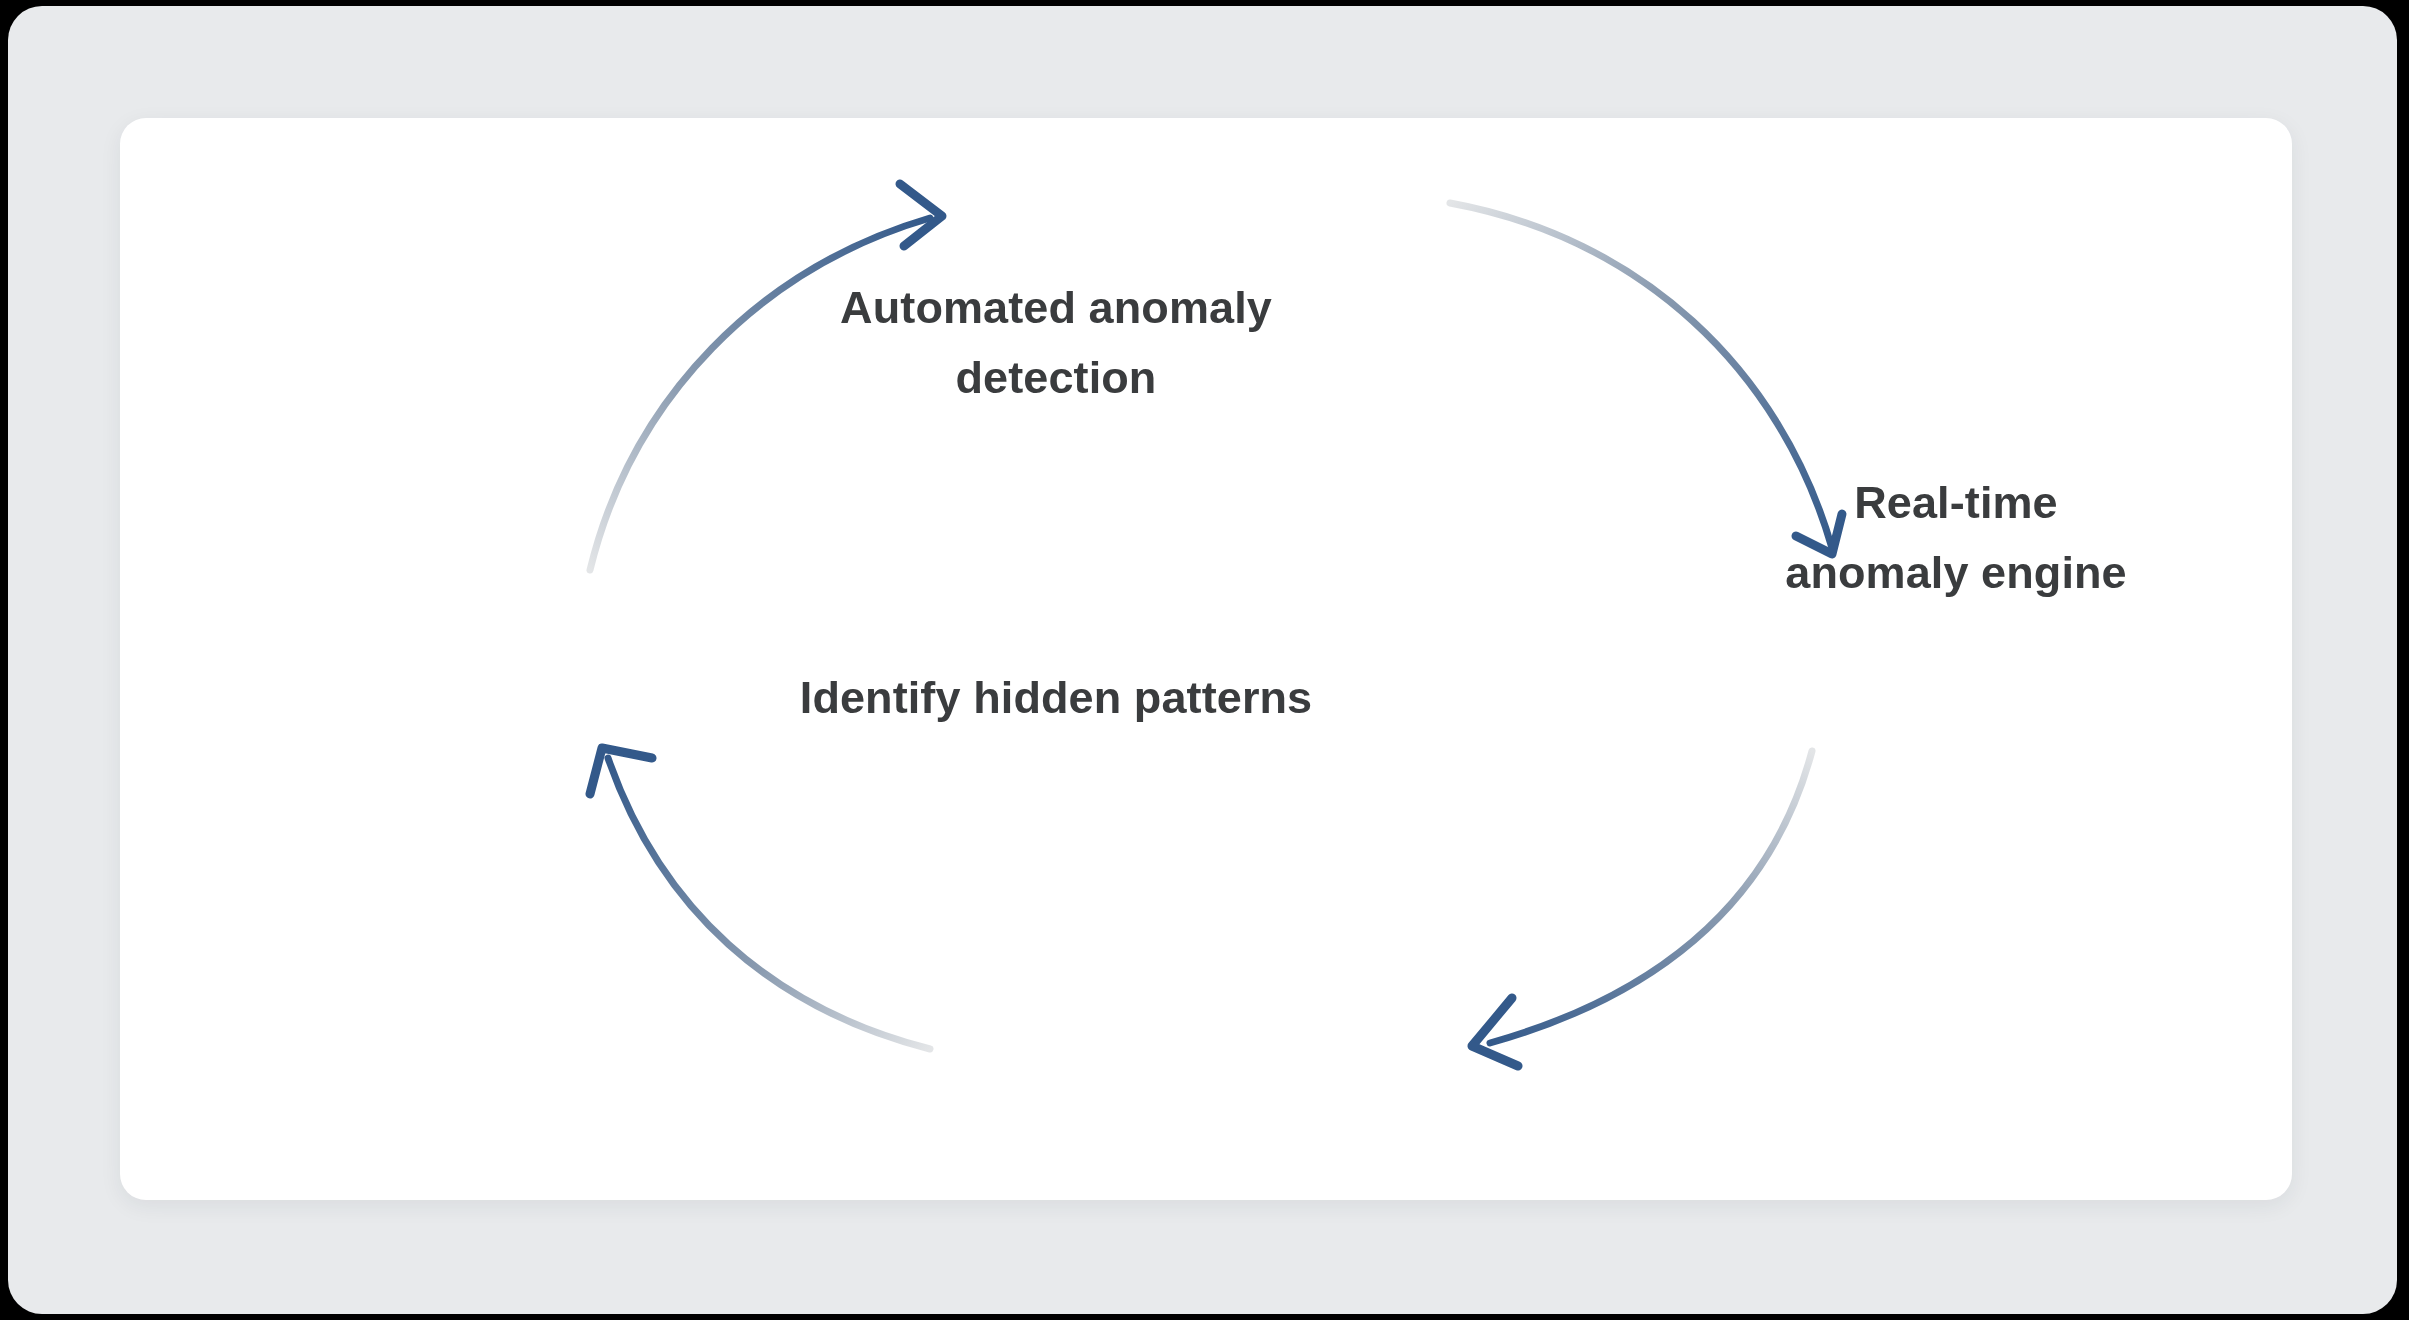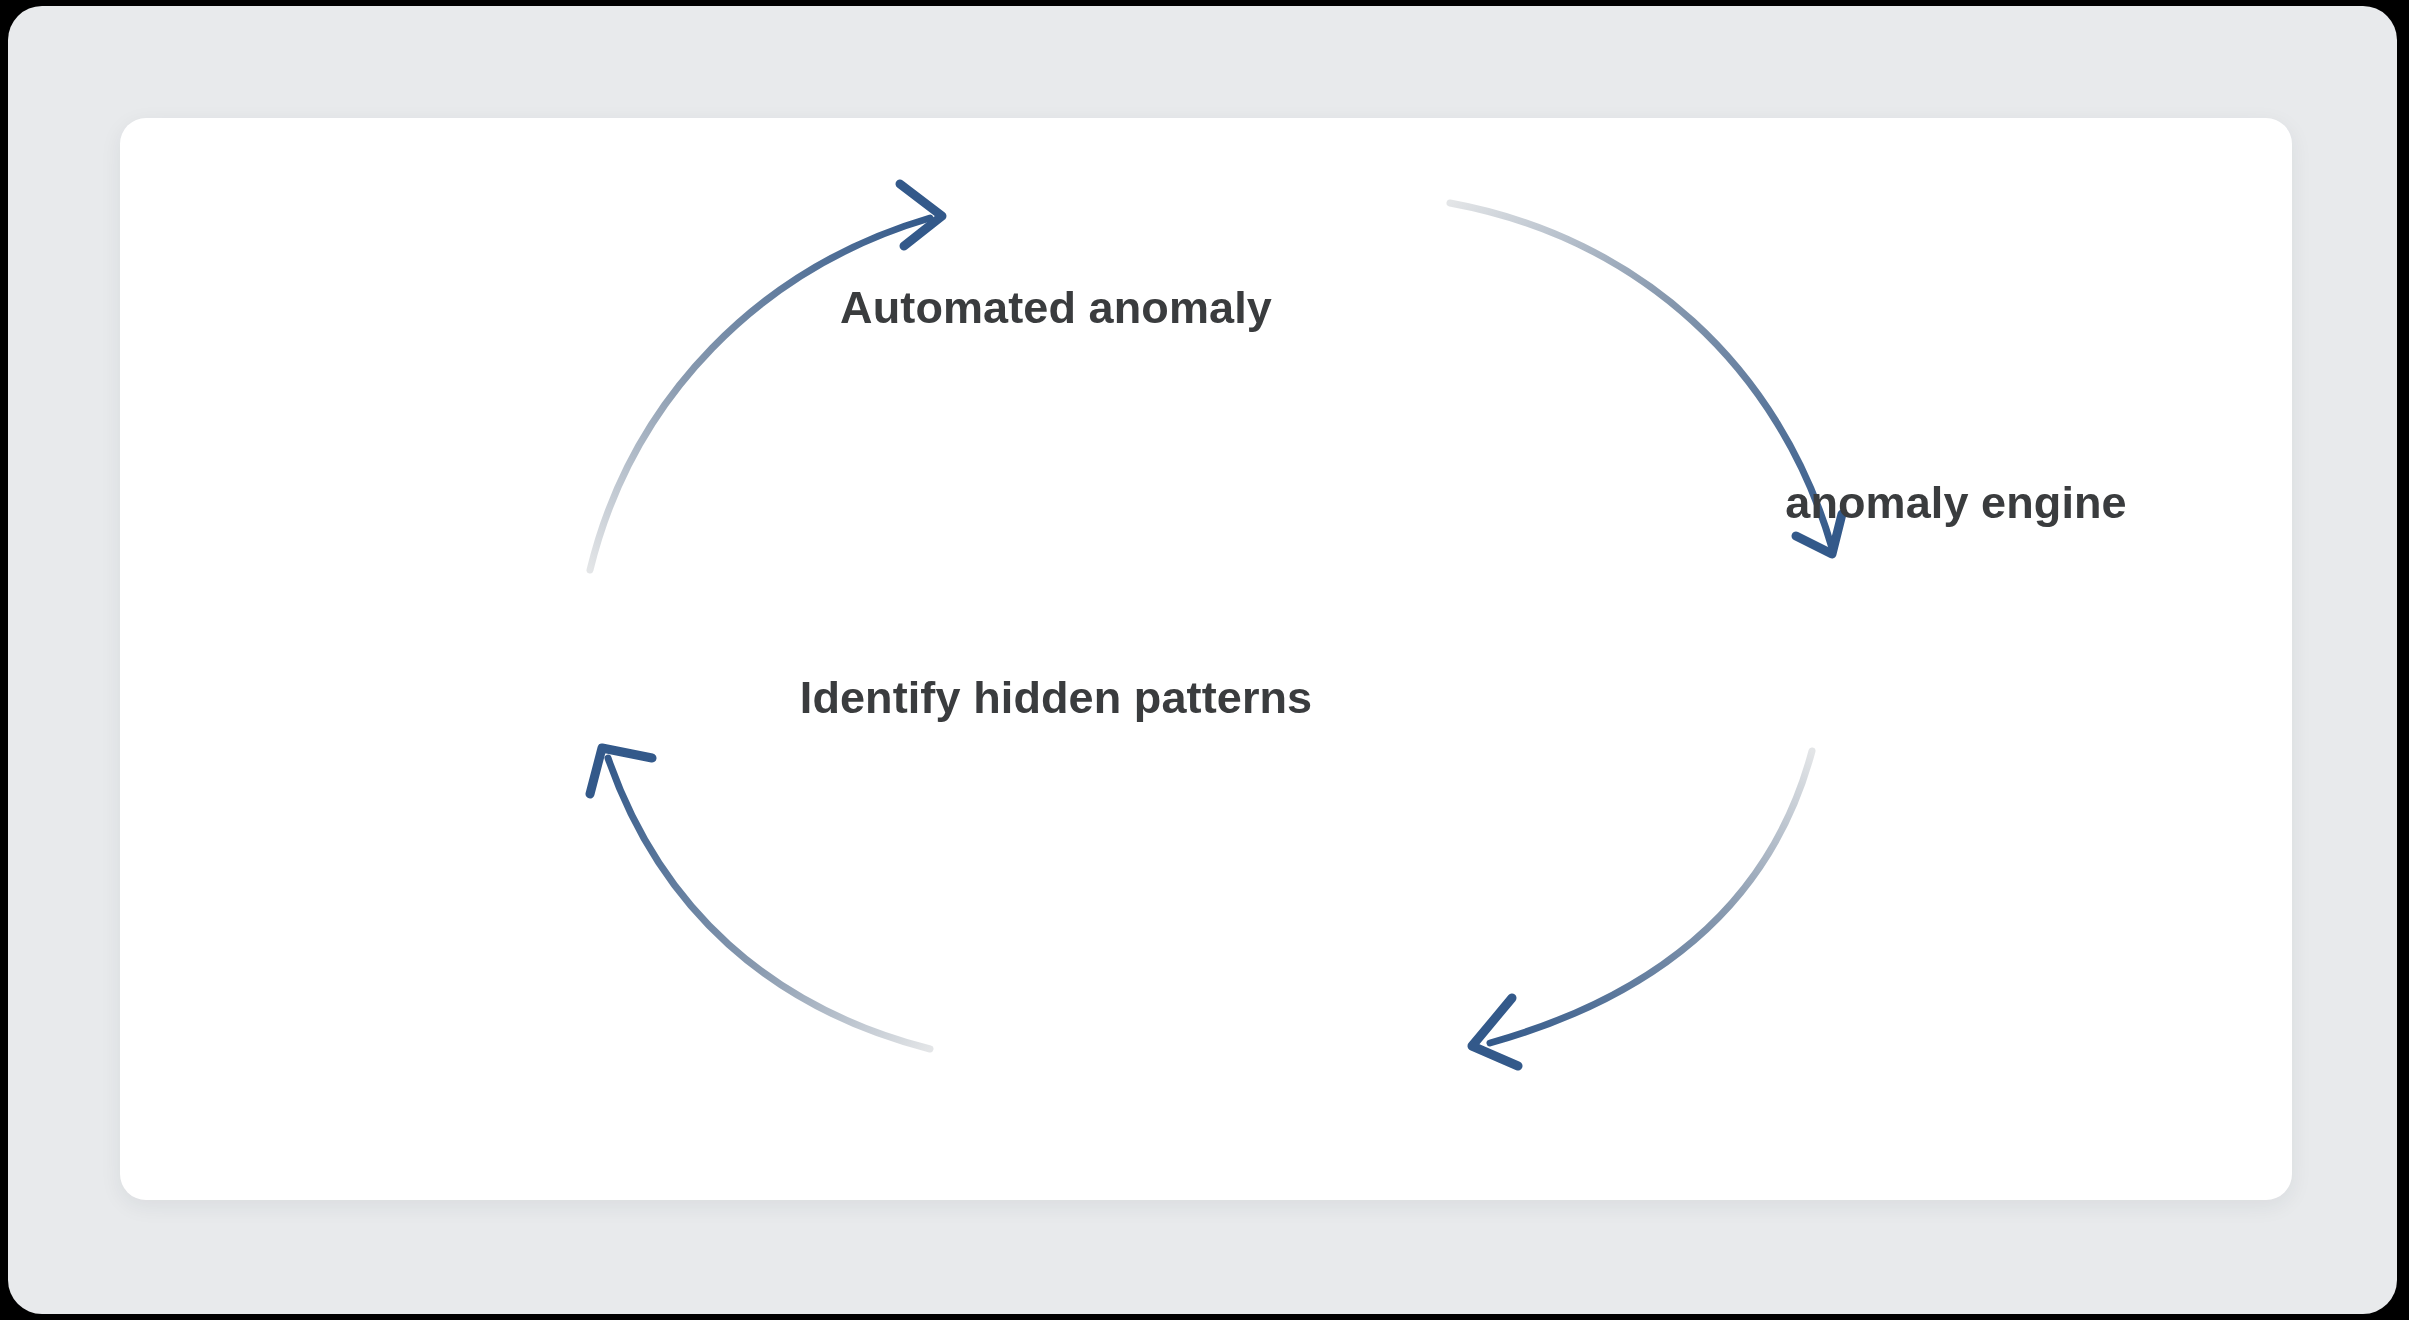--- a/index.html
+++ b/index.html
@@ -109,23 +109,25 @@
       </g>
 
       <g>
         <path d="M 470 452 C 512 280 640 150 810 100" fill="none" stroke="url(#gradTL)" stroke-width="7" stroke-linecap="round"></path>
         <path d="M 780 66 L 822 98 L 784 128" fill="none" stroke="#33598a" stroke-width="9" stroke-linecap="round" stroke-linejoin="round"></path>
       </g>
     </svg>
 
     <div class="node-label node-top">
       <span class="node-line">Automated anomaly</span>
+      <span class="node-line">detection</span>
     </div>
 
     <div class="node-label node-right">
+      <span class="node-line">Real-time</span>
       <span class="node-line">anomaly engine</span>
     </div>
 
     <div class="node-label node-bottom">
       <span class="node-line">Identify hidden patterns</span>
     </div>
 
     <div class="node-label node-left">
     </div>
 

